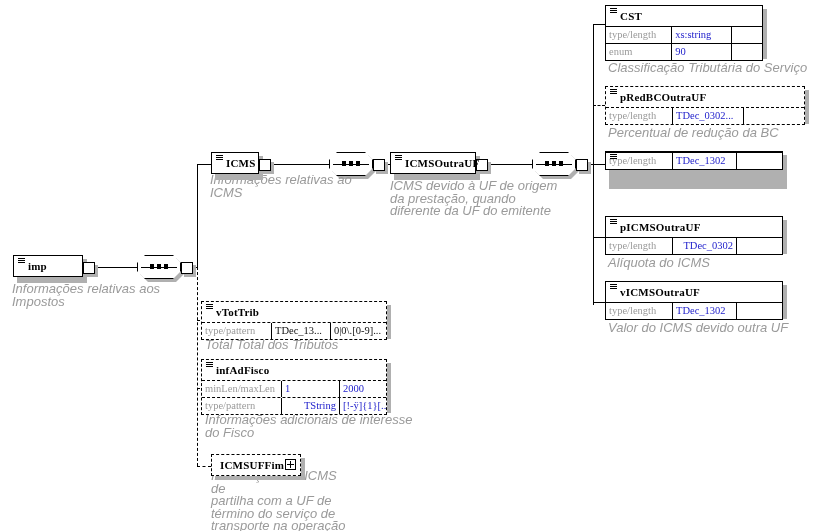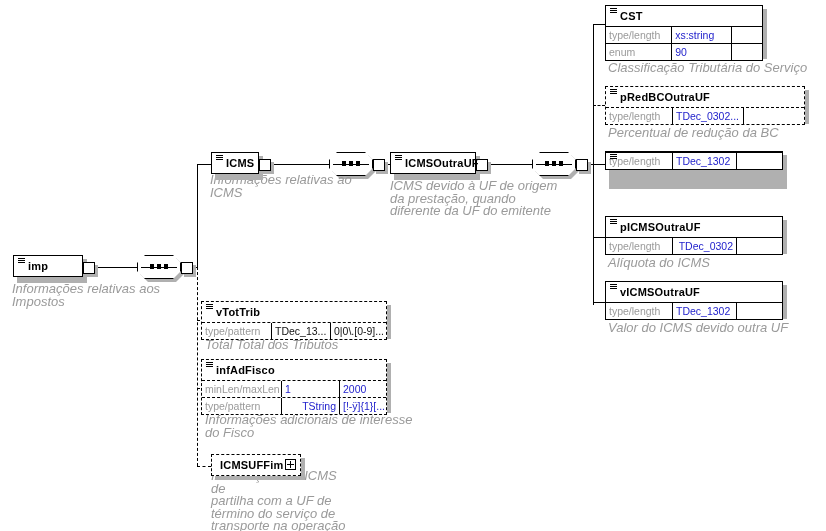--- a/index.html
+++ b/index.html
@@ -117,20 +117,21 @@
   .nodeshadow {
     position: absolute;
     background: #b0b0b0;
     z-index: 4;
   }
   .nbox {
     position: relative;
     background: #ffffff;
     border: 1px solid #000000;
     box-sizing: border-box;
+    font-family: Liberation Serif, serif;
   }
   .nbox.optional {
     border: 1px dashed #000000;
   }
   .ntitle {
     position: relative;
     font-size: 11px;
     font-weight: bold;
     color: #000000;
     padding: 3px 6px 3px 14px;

